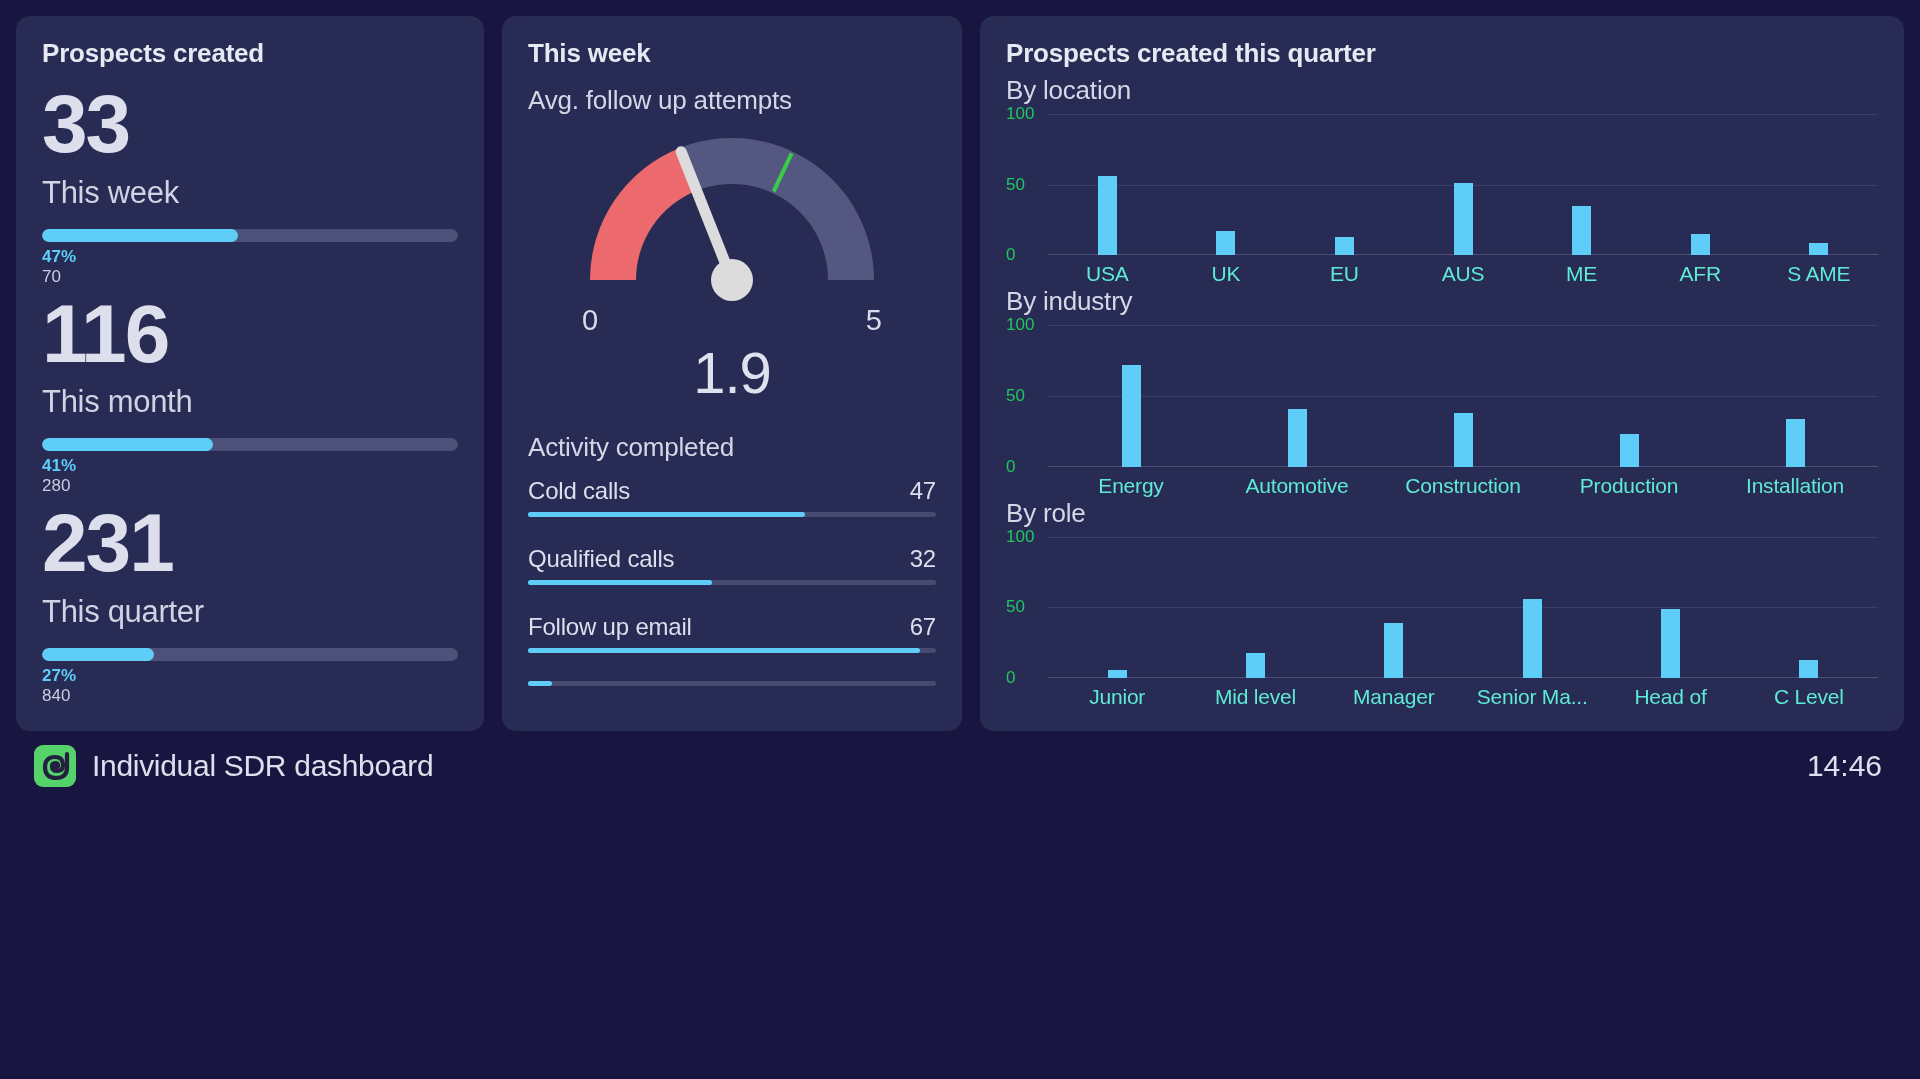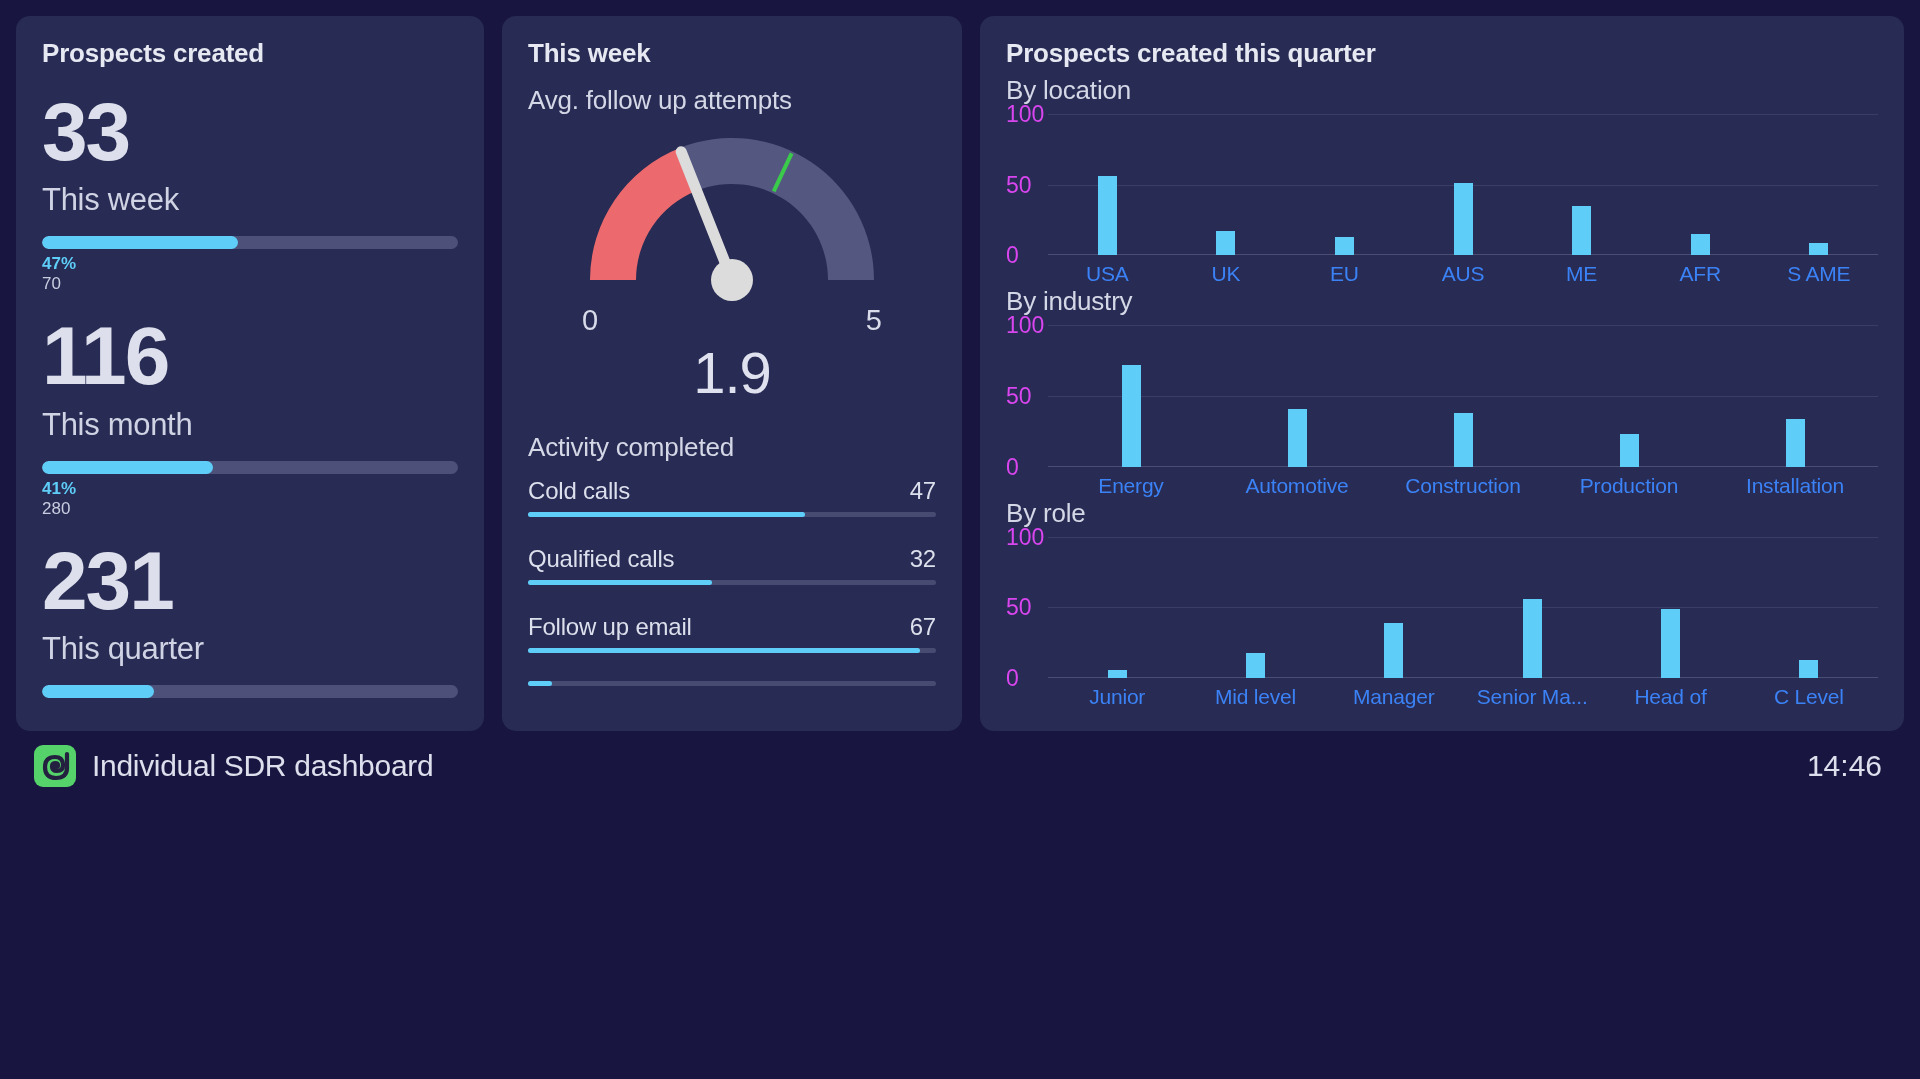--- a/index.html
+++ b/index.html
@@ -118,22 +118,22 @@
   .chart-area {
     position: relative;
     flex: 1;
     min-height: 0;
     margin-left: 42px;
     margin-bottom: 2px;
   }
   .ytick {
     position: absolute;
     left: -42px;
-    font-size: 23px;
-    color: #d946ef;
+    font-size: 17px;
+    color: #22c55e;
     transform: translateY(-50%);
     width: 40px;
   }
   .gridline {
     position: absolute;
     left: 0; right: 0;
     border-top: 1px solid #3A3E66;
     height: 0;
   }
   .axisline {
@@ -148,21 +148,21 @@
   }
   .bar-slot { flex:1; display:flex; justify-content:center; align-items:flex-end; height:100%; }
   .bar { width: 19px; background: #5ECEF8; }
   .xlabels {
     margin-left: 42px;
     display: flex;
     margin-top: 5px;
   }
   .xlabel {
     flex: 1; text-align: center;
-    font-size: 21px; color: #3b82f6;
+    font-size: 21px; color: #5eead4;
     letter-spacing: -0.2px;
     white-space: nowrap;
     overflow: hidden;
   }
 
   
   .footer {
     height: 70px;
     display: flex; align-items: center; justify-content: space-between;
     padding: 0 22px 0 18px;
@@ -207,20 +207,24 @@
             <div class="pbar-legend">
               <span class="pbar-pct">41%</span>
               <span class="pbar-max">280</span>
             </div>
           </div>
           <div class="stat-block">
             <div class="stat-number">231</div>
             <div class="stat-caption">This quarter</div>
             <div class="pbar-track">
               <div class="pbar-fill" style="width: 27%;"></div>
+            </div>
+            <div class="pbar-legend">
+              <span class="pbar-pct">27%</span>
+              <span class="pbar-max">840</span>
             </div>
           </div>
         </div>
     </div>
 
     <div class="card card-mid">
       <div class="card-title">This week</div>
       <div class="section-label" style="margin-top:10px">Avg. follow up attempts</div>
 
       <div class="gauge-wrap">

